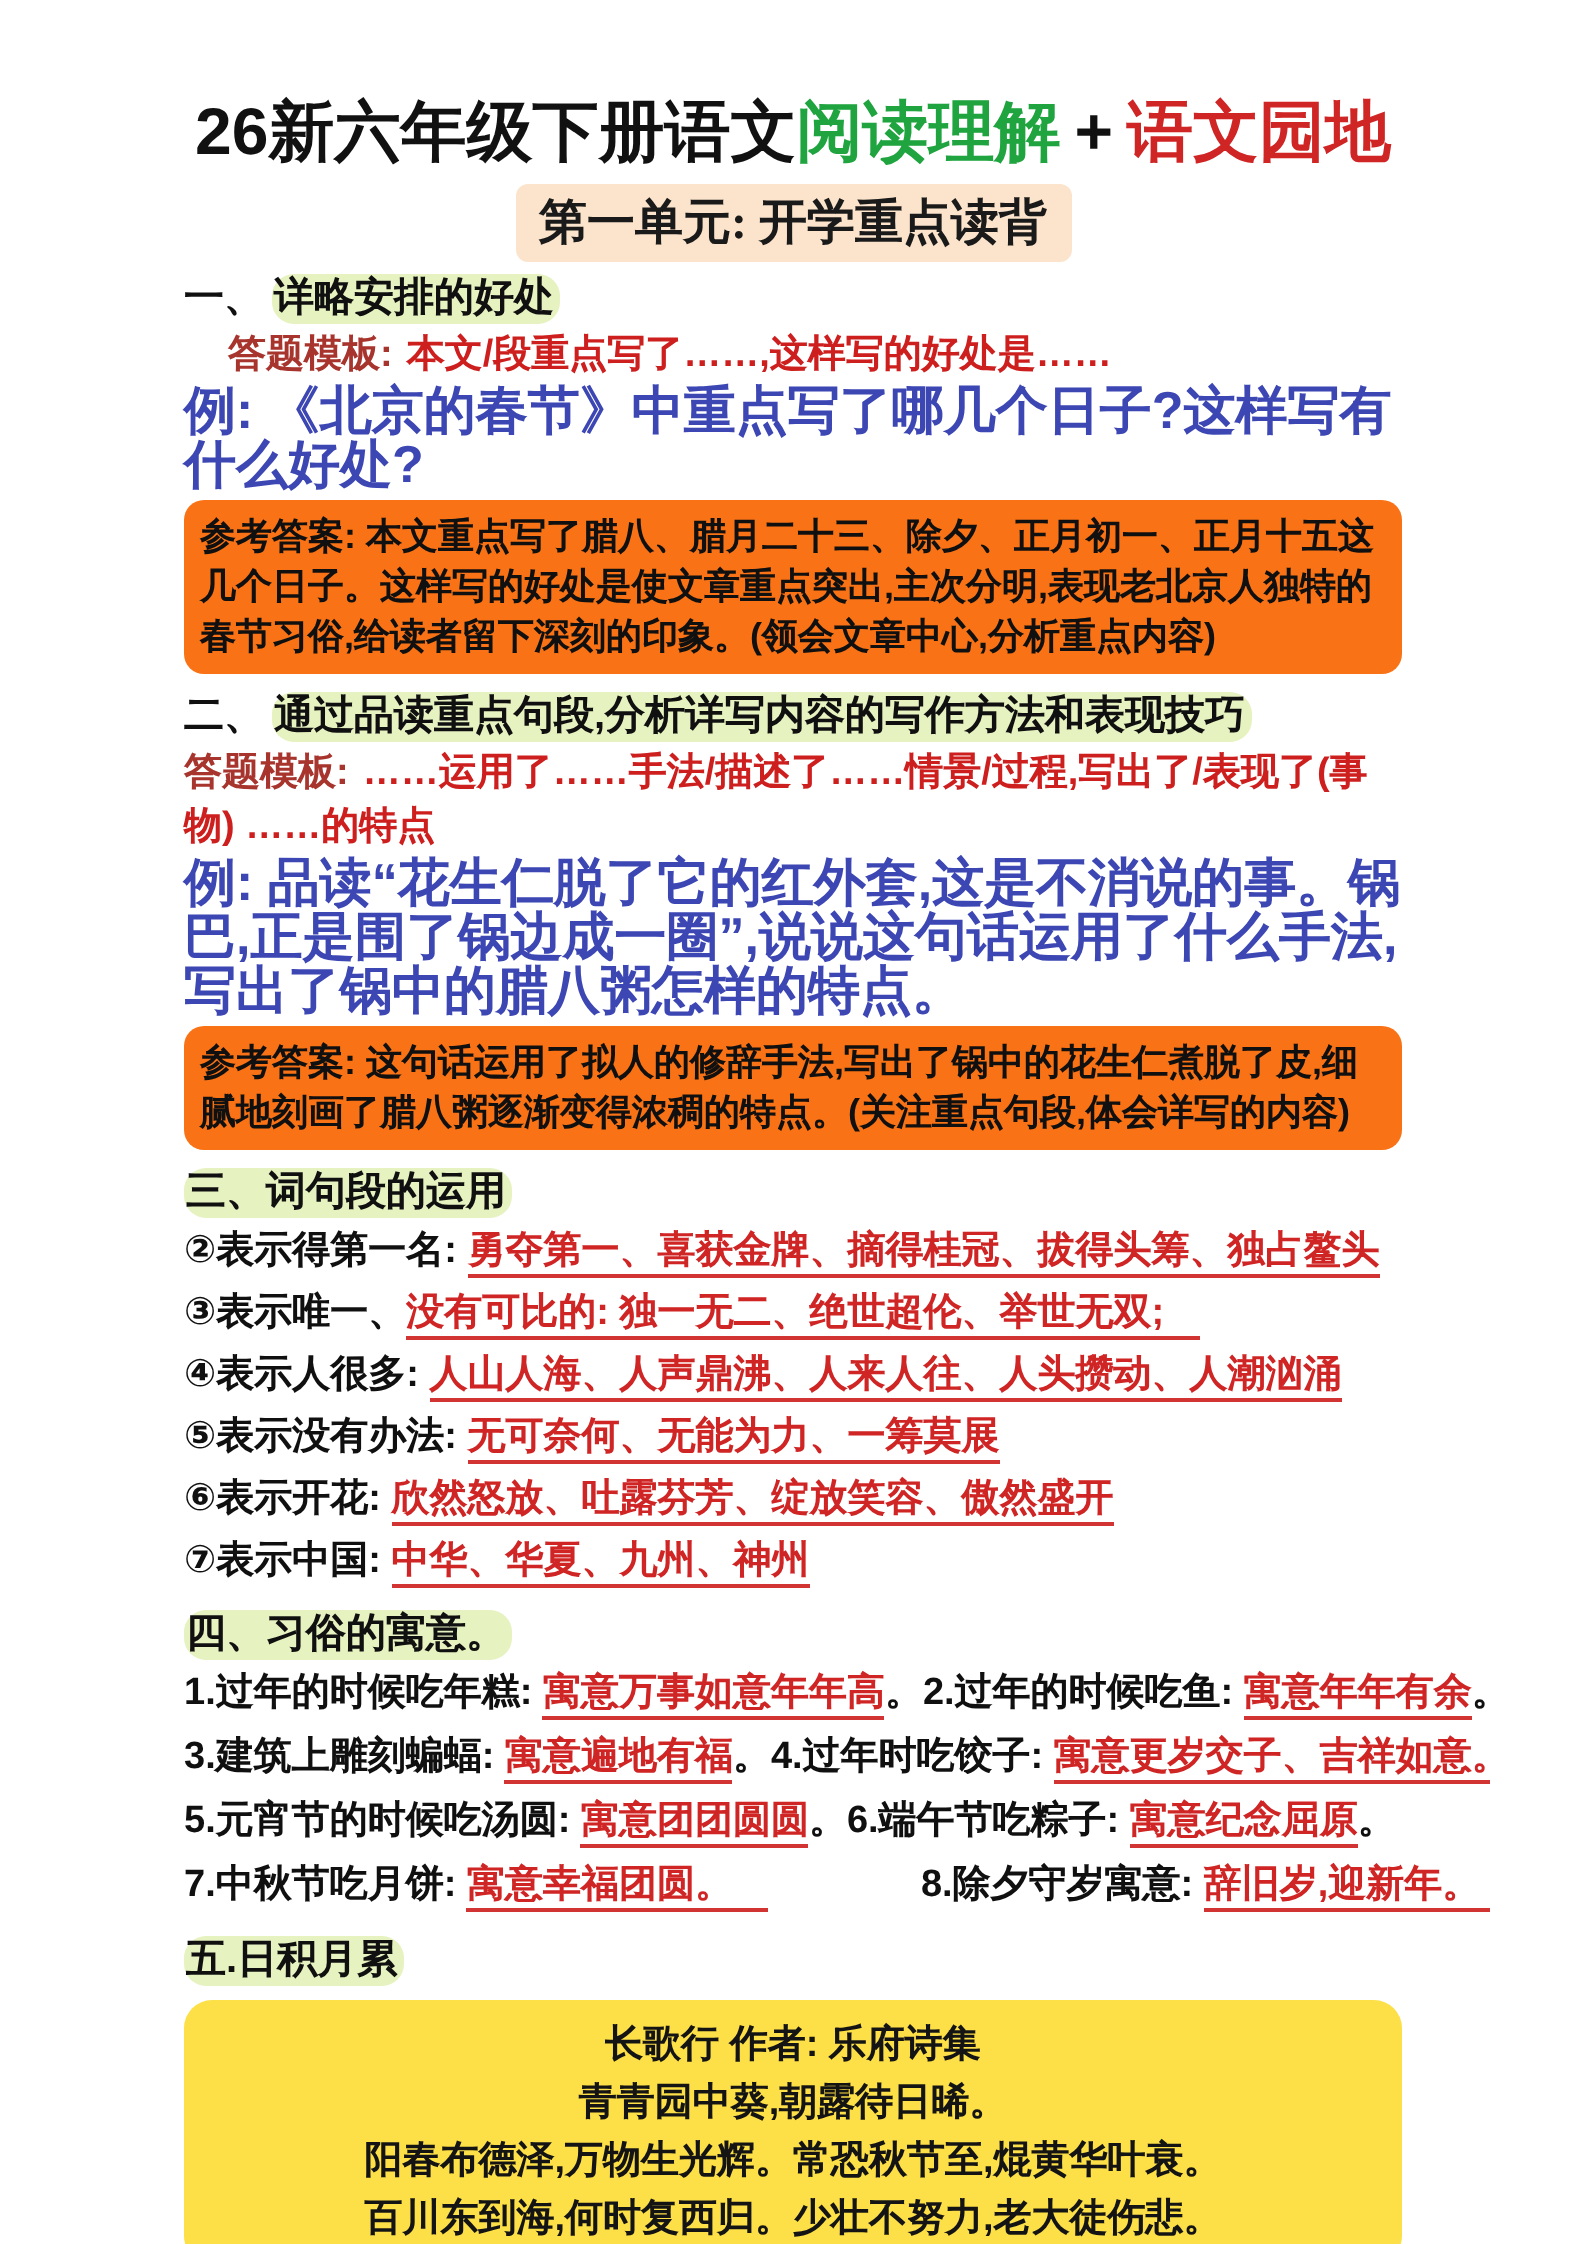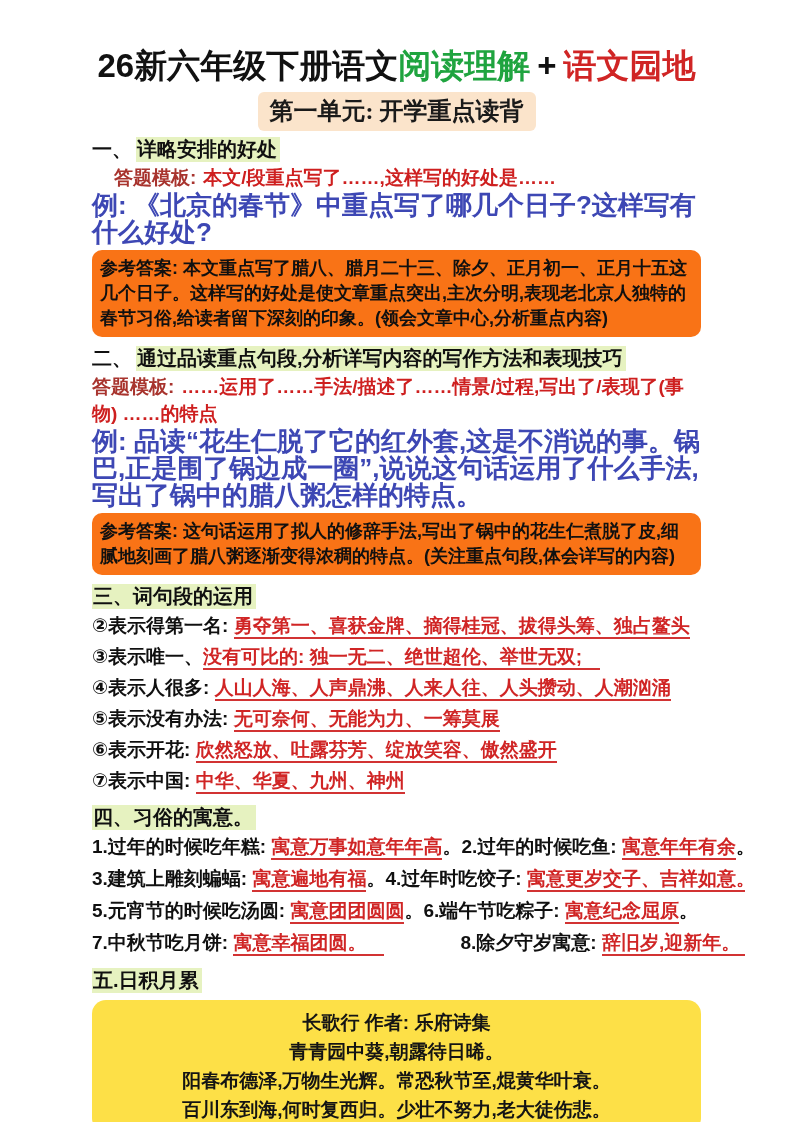--- a/index.html
+++ b/index.html
@@ -18,21 +18,21 @@
   .t-plus{padding:0 7px;color:#111111;}
   .subtitle-row{text-align:center;margin-top:6px;height:34px;}
   .subtitle{
     display:inline-block;background:#fbe4cb;border-radius:6px;
     padding:3px 12px 4px 12px;font-size:24px;font-weight:700;
     font-family:"Liberation Serif","DejaVu Serif",serif;color:#1a1a1a;
   }
   .sec-head{font-size:20px;line-height:27px;font-weight:700;color:#101010;margin-top:8px;}
   .sec-head.mt1{margin-top:10px;}
   .sec-num{padding-right:4px;}
-  .hl{background:#e6f2c0;padding:1px 3px 2px 1px;border-radius:0;}
+  .hl{background:#e6f2c0;padding:1px 3px 2px 1px;border-radius:11px;}
   .tpl-line{font-size:19px;line-height:27px;font-weight:700;margin-top:1px;}
   .indent{padding-left:22px;}
   .tpl-label{color:#a8342e;}
   .tpl-text{color:#ce1f1f;margin-left:7px;}
   .ex-line{font-size:26px;line-height:27px;font-weight:700;color:#3d47b4;margin-top:1px;}
   .answer-box{
     background:#f97316;border-radius:10px;margin:4px 0 2px 0;
     padding:6px 8px;font-size:18px;line-height:25px;font-weight:700;color:#101010;
   }
   .item-line{font-size:19px;line-height:31px;font-weight:700;white-space:nowrap;}

